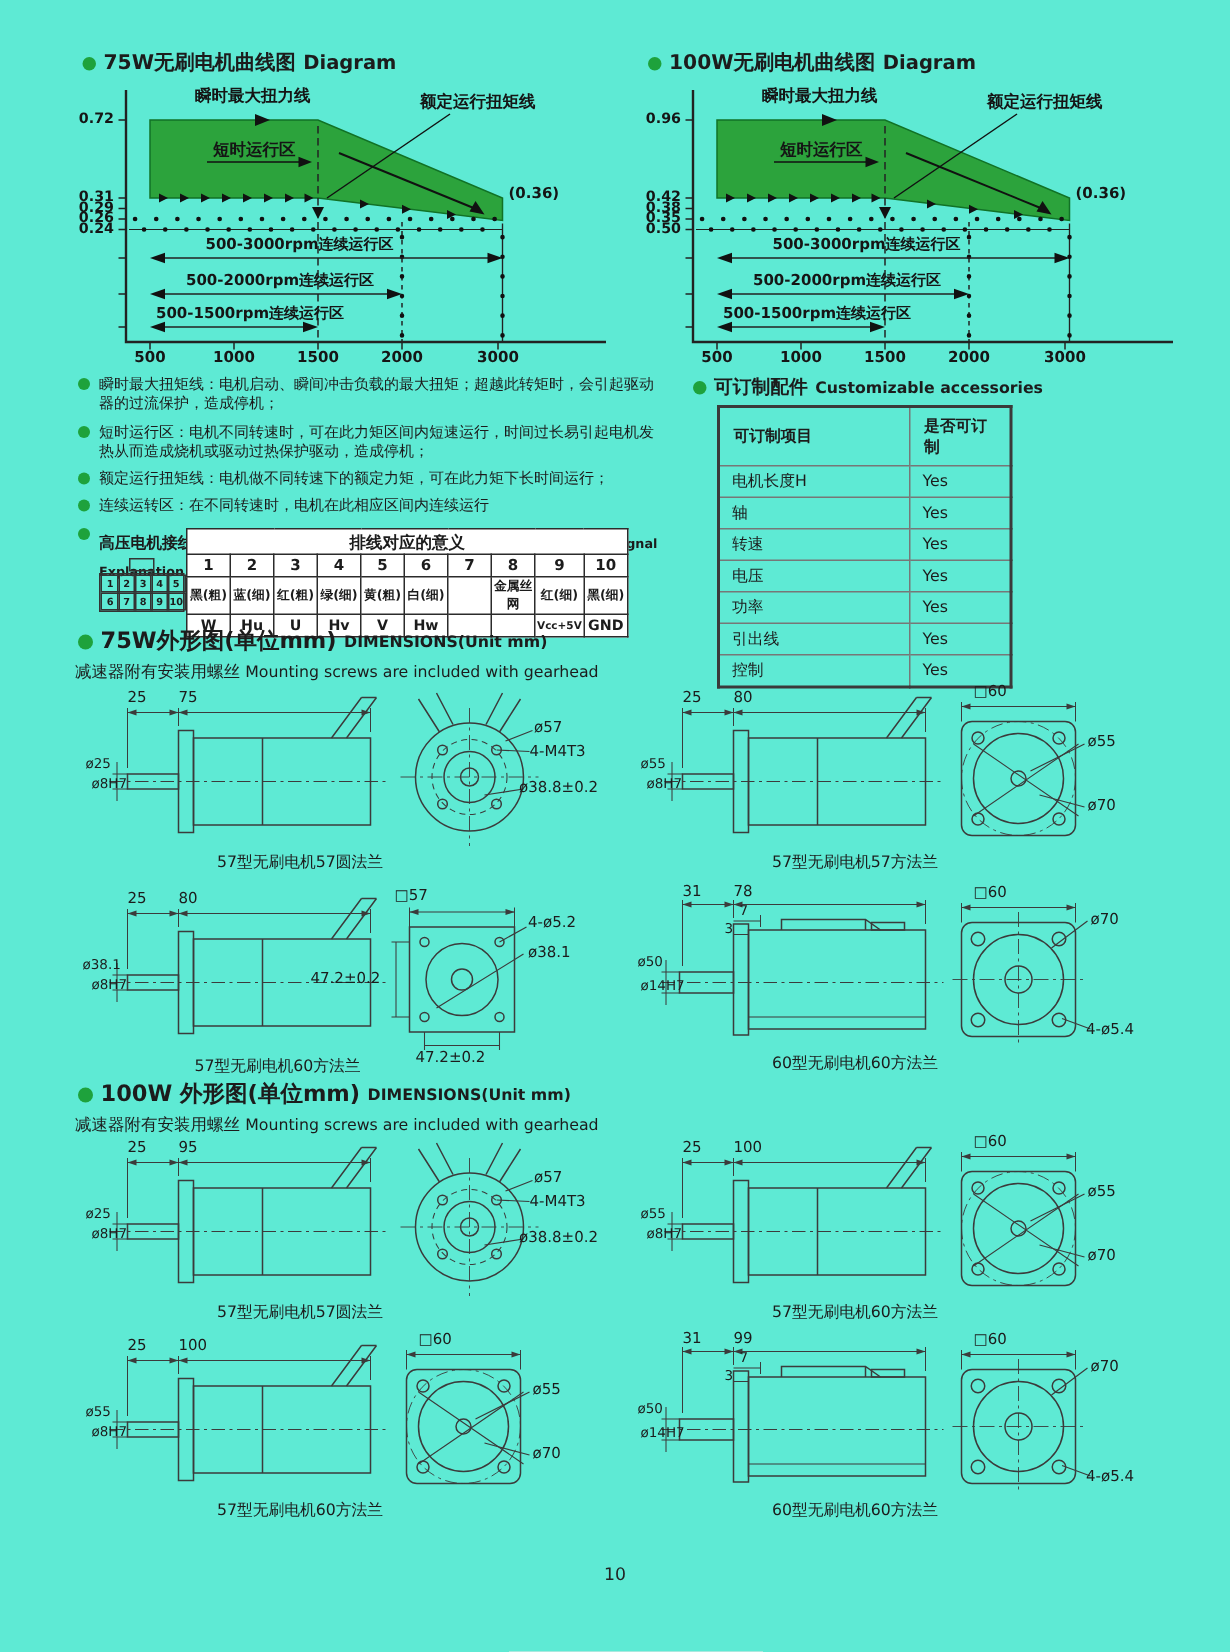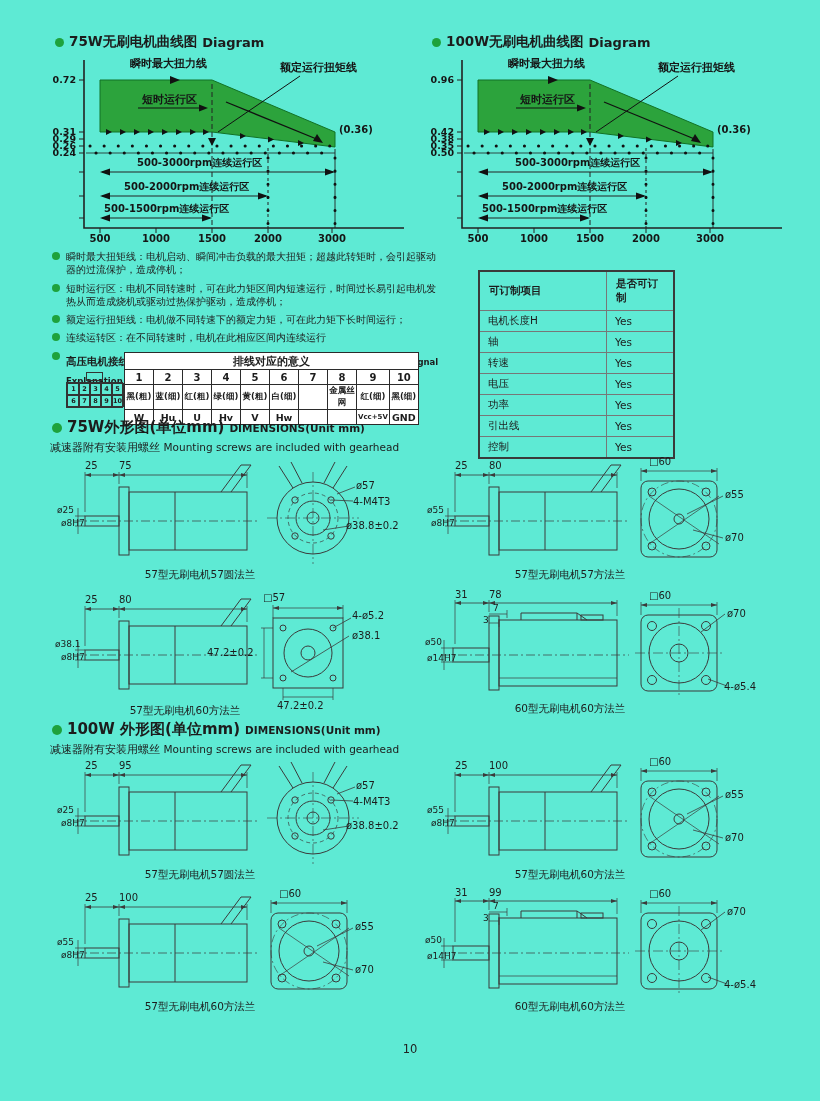--- a/index.html
+++ b/index.html
@@ -271,20 +271,25 @@
       <td class="wt-sig">V</td>
           <td class="wt-sig">Hw</td>
       <td class="wt-sig"></td>
           <td class="wt-sig"></td>
       <td class="wt-sig wt-sig-sm">Vcc+5V</td>
           <td class="wt-sig">GND</td>
     </tr>
   </tbody>
     </table>
 
+  <div class="abs sec-head" style="left:462px;top:250px">
+    <span class="bullet"></span>
+    <span class="acc-title-cn">可订制配件</span>
+    <span class="acc-title-en">Customizable accessories</span>
+  </div>
   <table class="atable abs" style="left:478px;top:270px">
     <tbody>
         <tr class="h">
       <td style="width:108px">可订制项目</td>
       <td class="v">是否可订制</td>
     </tr>
     <tr>
           <td>电机长度H</td>
           <td class="v">Yes</td>
         </tr>

